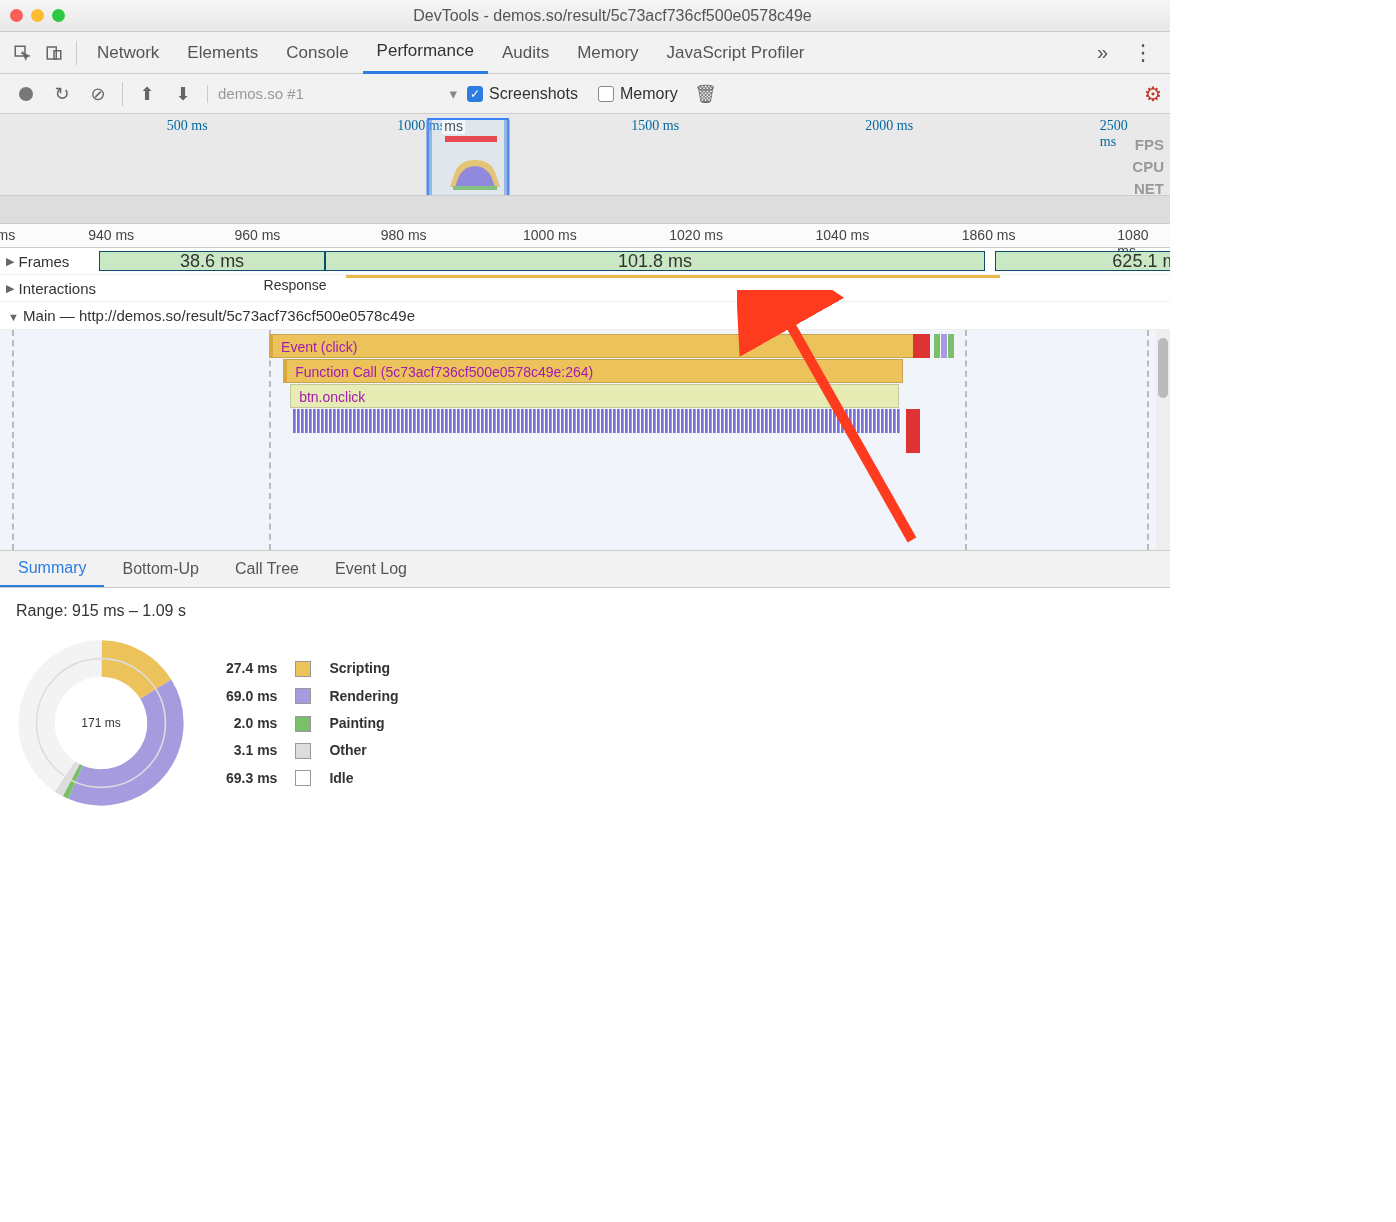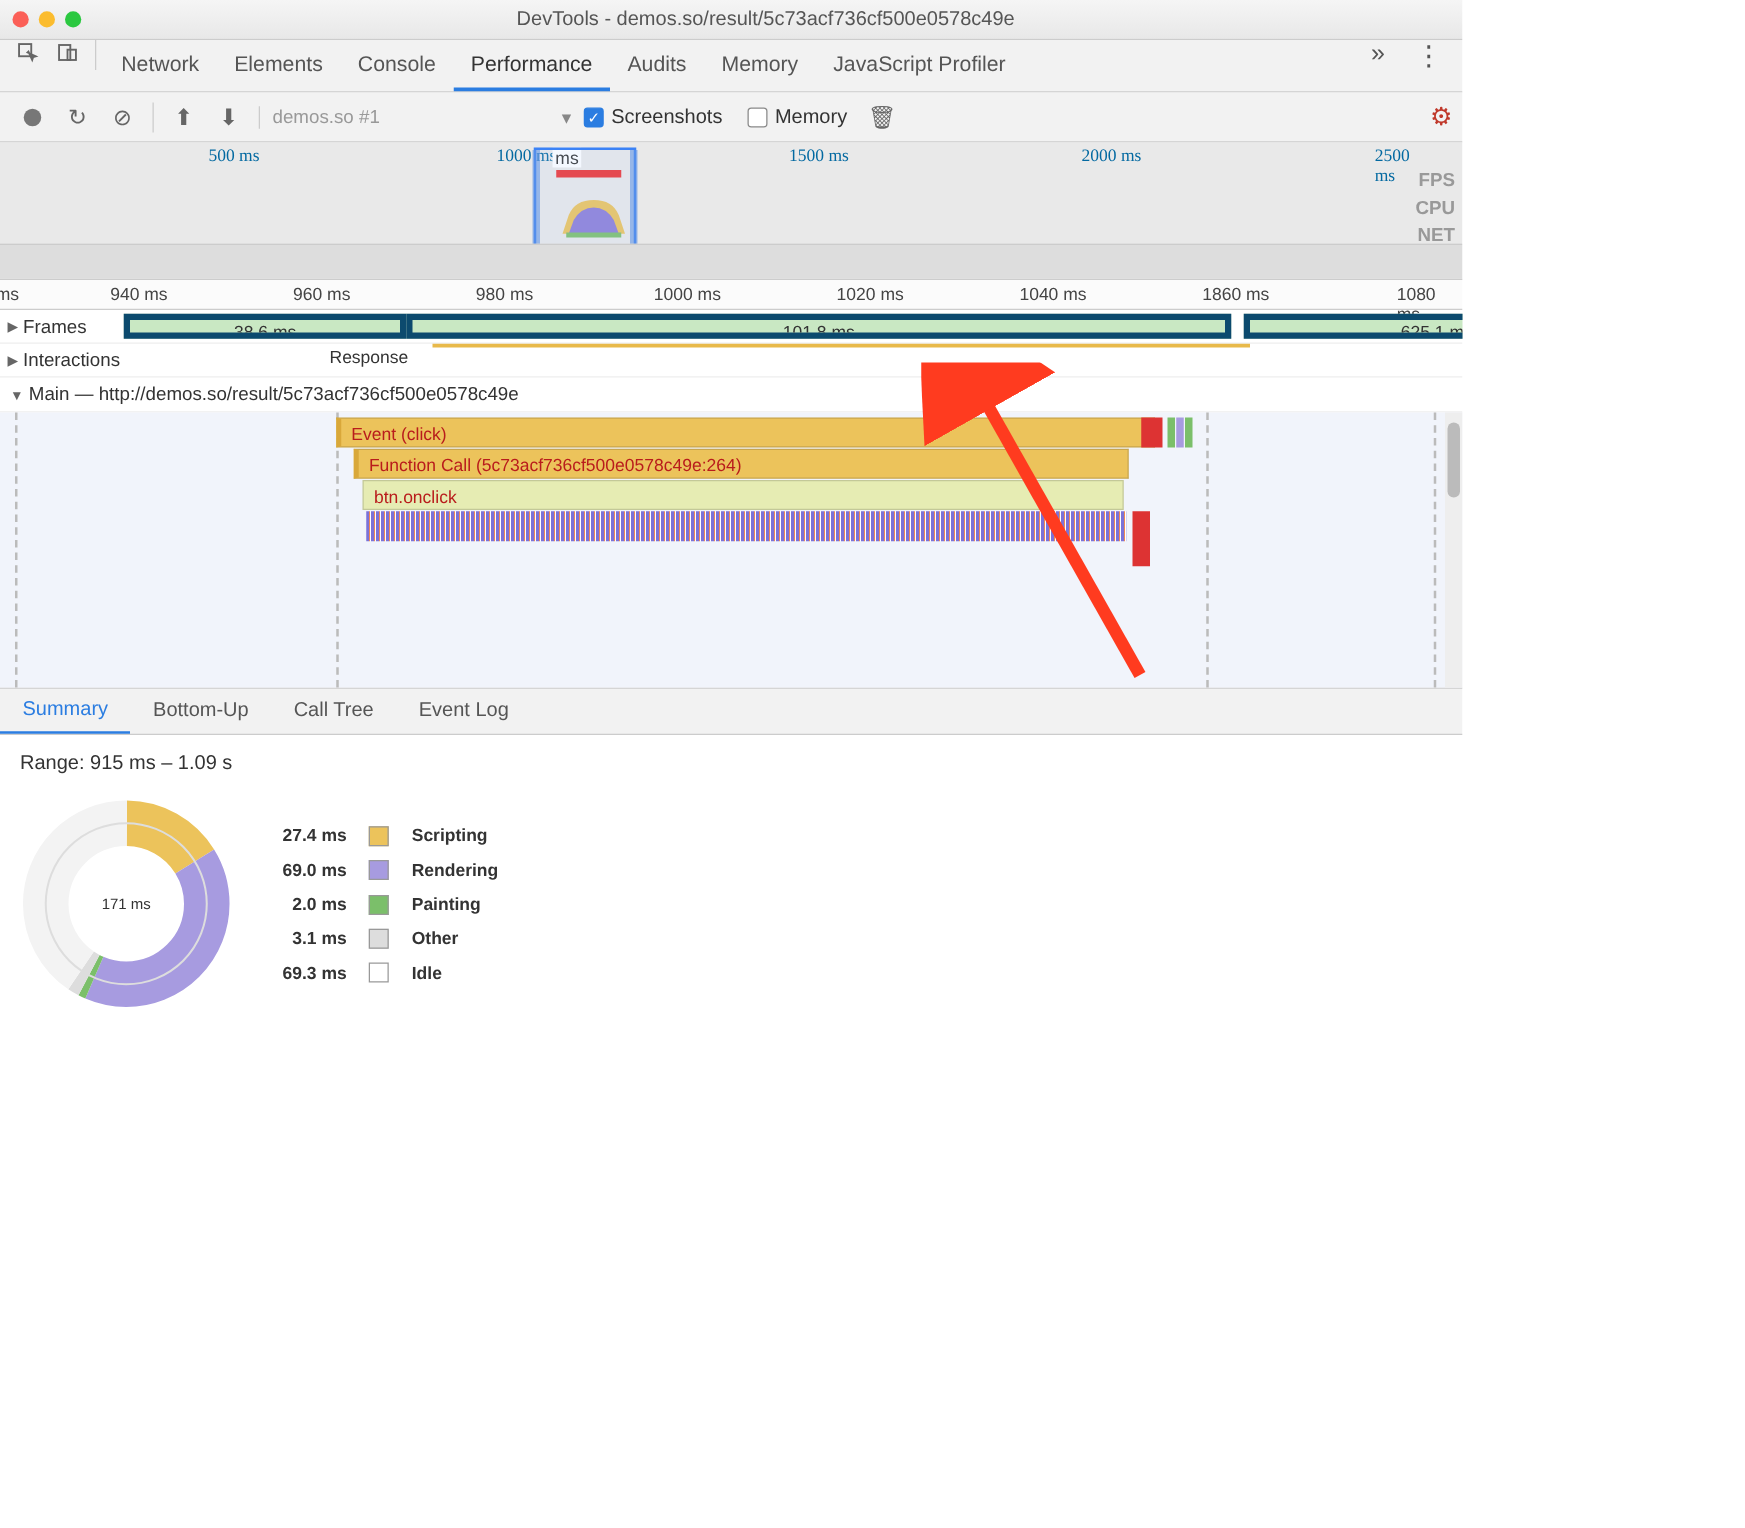--- a/index.html
+++ b/index.html
@@ -2,21 +2,21 @@
 <html><head>
 <meta charset="utf-8">
 <style>
 * { box-sizing: border-box; margin: 0; padding: 0; }
 body { font-family: "Helvetica Neue", Arial, sans-serif; font-size: 15px; color: #333; background: #fff; width: 1170px; }
 .titlebar { height: 32px; background: linear-gradient(#f5f5f5,#e8e8e8); border-bottom:1px solid #ccc; display:flex; align-items:center; padding: 0 10px; }
 .traffic { display:flex; gap:8px; }
 .tl { width:13px; height:13px; border-radius:50%; }
 .tl.red{background:#fb5f57;} .tl.yellow{background:#fbbc2e;} .tl.green{background:#2bc840;}
 .title { flex:1; text-align:center; font-size:16px; color:#555; font-weight:500; }
-.tabs-row { height:42px; border-bottom:1px solid #ccc; display:flex; background:#f2f2f2; padding:0 6px; }
+.tabs-row { height:42px; border-bottom:1px solid #ccc; display:flex; align-items:center; background:#f2f2f2; padding:0 6px; }
 .ticon { width:20px; height:20px; display:flex; align-items:center; justify-content:center; color:#666; margin:0 6px; }
 .tsep { width:1px; height:24px; background:#ccc; margin:0 6px;}
 .tab { padding: 10px 14px; font-size:17px; color:#555; cursor:pointer; white-space:nowrap; }
 .tab.active { color:#333; border-bottom:3px solid #2b7de1; font-weight:500; }
 .more { font-size:20px; color:#555; margin-left:auto; padding:0 14px; }
 .kebab{ font-size:22px; color:#555; padding:0 10px;}
 .toolbar { height:40px; border-bottom:1px solid #ccc; display:flex; align-items:center; padding:0 8px; background:#f2f2f2;}
 .tbtn{ width:28px; height:28px; display:flex; align-items:center;justify-content:center; color:#666; margin:0 4px; font-size:18px;}
 .rec-dot{width:14px;height:14px;border-radius:50%;background:#777;}
 .select-box{ display:flex;align-items:center; color:#999; min-width:250px; border-left:1px solid #ccc; padding-left:10px; margin-left:6px;}
@@ -34,26 +34,26 @@
 .ov-viewport::before{left:-3px;} .ov-viewport::after{right:-3px;}
 .ov-red{position:absolute; left:38%; top:22px; width:4.5%; height:6px; background:#e33;}
 .ov-ms{position:absolute; left:37.8%; top:4px; font-size:14px; color:#333; background:#fff; padding:0 2px;}
 .ov-hump{position:absolute; left:38%; top:38px; width:5%; }
 .ov-net{position:absolute; bottom:0; left:0; right:0; height:28px; background:#ddd; border-top:1px solid #ccc;}
 .ruler{ height:24px; border-bottom:1px solid #ccc; position:relative; background:#fbfbfb; font-size:14px; color:#444;}
 .rtick{ position:absolute; top:3px; transform:translateX(-50%); }
 .row{ display:flex; border-bottom:1px solid #eee; position:relative; }
 .row-label{ width:140px; padding:4px 6px; font-size:15px; display:flex;align-items:center; gap:4px;}
 .row-body{ flex:1; position:relative; height:26px; }
-.frames .seg{ position:absolute; top:3px; height:20px; background:#c9e8c3; border:5px solid #0c4a6e; font-size:14px; color:#333; text-align:center; line-height:18px; overflow:hidden;}
+.frames .seg{ position:absolute; top:3px; height:20px; background:#c9e8c3; border:1px solid #0c4a6e; font-size:18px; color:#333; text-align:center; line-height:18px; overflow:hidden;}
 .resp-bar{position:absolute; top:0; left:20%; right:16.5%; height:3px; background:#e8b94a;}
 .main-head{ padding:5px 8px; font-size:15px; border-bottom:1px solid #eee;}
 .flame-area{ position:relative; height:220px; background:#f1f4fb; }
 .dashed{ position:absolute; top:0; bottom:0; border-left:2px dashed #bbb; }
-.flame-row{ position:absolute; height:24px; font-size:14px; color:#b91c1c; padding-left:8px; line-height:24px; overflow:hidden; white-space:nowrap; border:1px solid rgba(0,0,0,.15);}
+.flame-row{ position:absolute; height:24px; font-size:14px; color:#a21caf; padding-left:8px; line-height:24px; overflow:hidden; white-space:nowrap; border:1px solid rgba(0,0,0,.15);}
 .bar-yellow{ background:#ecc35b; border-left:4px solid #d9a83a;}
 .bar-green{ background:#e6ecb3;}
 .thin-bars{ position:absolute; height:24px; background:repeating-linear-gradient(90deg,#7b72d8 0 2px,#7b72d8 2px,#e85 2px 3px,#fff 3px 4px); }
 .red-block{position:absolute;background:#d33;}
 .multi{position:absolute;display:flex;gap:1px;}
 .multi span{display:block;height:24px;}
 .sub-tabs{ height:38px; border-top:1px solid #ccc; border-bottom:1px solid #ccc; display:flex; align-items:center; background:#f2f2f2;}
 .stab{ padding:8px 18px; font-size:16px; color:#555; cursor:pointer;}
 .stab.active{ color:#2b7de1; border-bottom:2px solid #2b7de1;}
 .summary-body{ padding:14px 16px; font-size:16px; }

